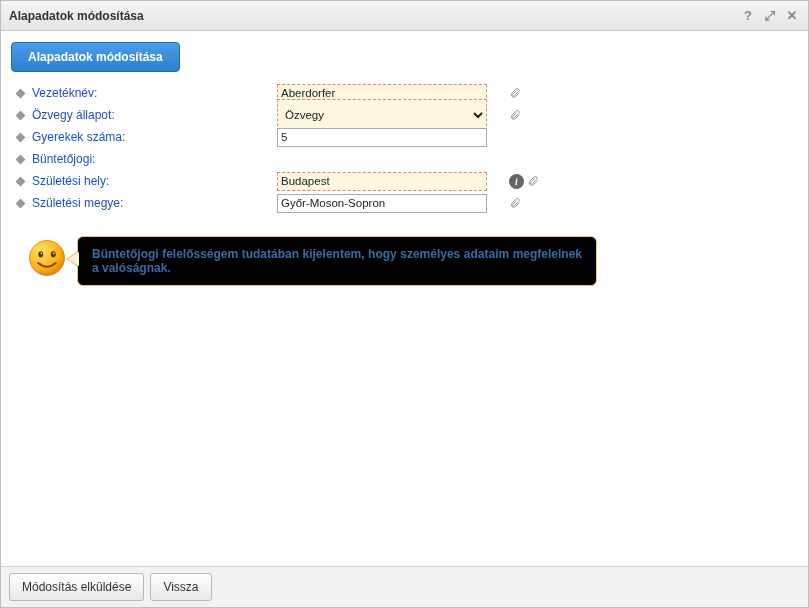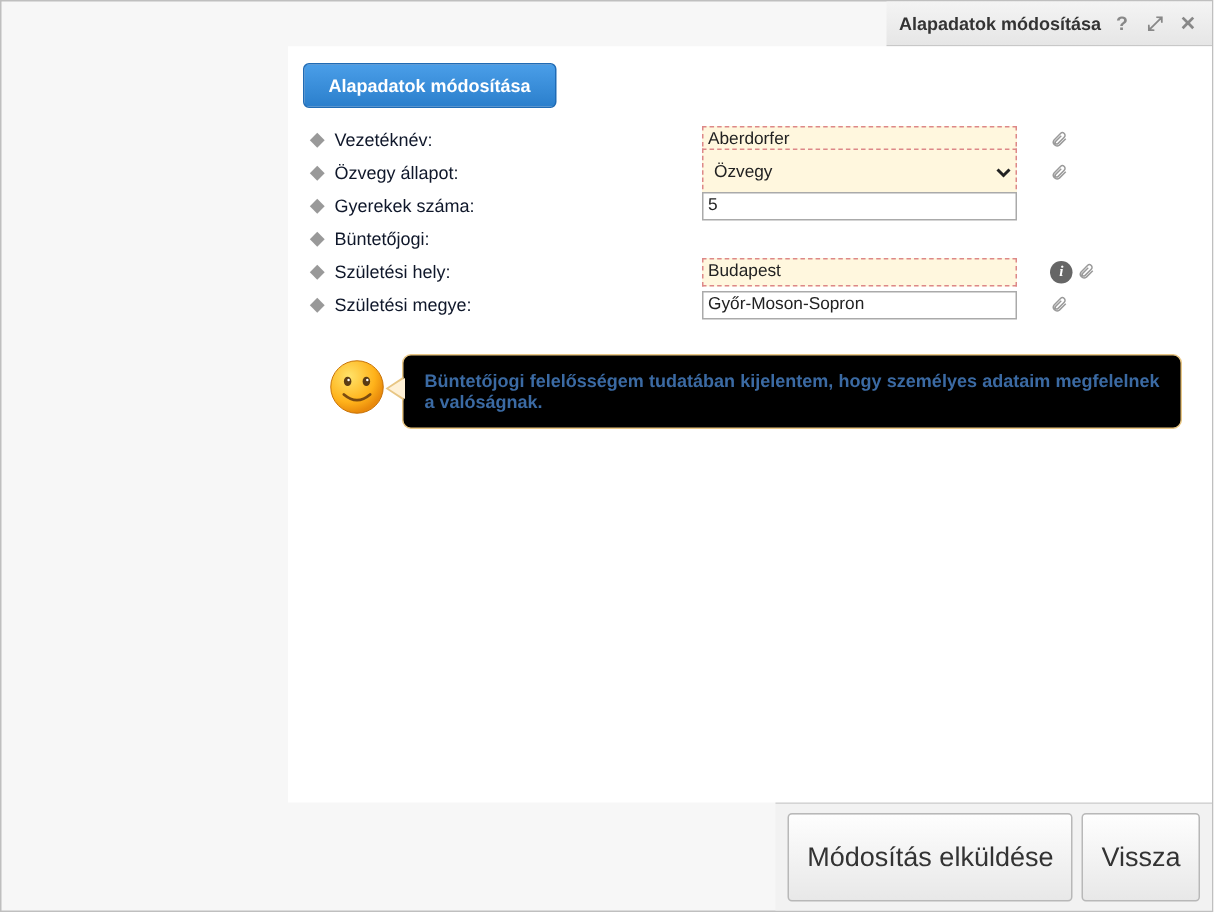--- a/index.html
+++ b/index.html
@@ -1,21 +1,21 @@
 <!DOCTYPE html>
 <html><head>
 <meta charset="utf-8">
 <style>
   * { box-sizing: border-box; }
   html, body { margin: 0; padding: 0; font-family: Arial, Helvetica, sans-serif; font-size: 12px; background: #fff; }
   .window {
     width: 809px; height: 608px;
     background: #f7f7f7;
     border: 1px solid #bfbfbf;
-    display: flex; flex-direction: column; align-items: flex-end;
+    display: flex; flex-direction: column;
   }
   .titlebar {
     height: 30px;
     background: linear-gradient(#f4f4f4, #e6e6e6);
     border-bottom: 1px solid #c8c8c8;
     display: flex; align-items: center;
     padding: 0 8px;
   }
   .titlebar .title { font-weight: bold; color: #333; }
   .titlebar .spacer { flex: 1; }
@@ -62,21 +62,21 @@
     color: #333;
   }
   .diamond {
     display: inline-block;
     width: 7px; height: 7px;
     background: #999;
     transform: rotate(45deg);
     margin-right: 8px;
     flex-shrink: 0;
   }
-  .label-text { color: #0f172a; }
+  .label-text { color: #1d4ed8; }
   .field-cell {
     width: 230px;
     display: flex; align-items: center;
   }
   .text-input, .select-input {
     width: 210px;
     height: 19px;
     border: 1px solid #aaa;
     padding: 0 3px;
     font-size: 11.5px;
@@ -165,22 +165,22 @@
     border-top: 1px solid #d4d4d4;
     padding: 6px 8px;
     background: #f2f2f2;
     display: flex;
     gap: 6px;
   }
   .btn {
     background: linear-gradient(#fefefe, #e8e8e8);
     border: 1px solid #b8b8b8;
     border-radius: 3px;
-    padding: 18px 12px;
-    font-size: 18px;
+    padding: 6px 12px;
+    font-size: 12px;
     color: #333;
     cursor: pointer;
   }
 </style>
 </head>
 <body>
 
 <div class="window">
 
   <div class="titlebar">

